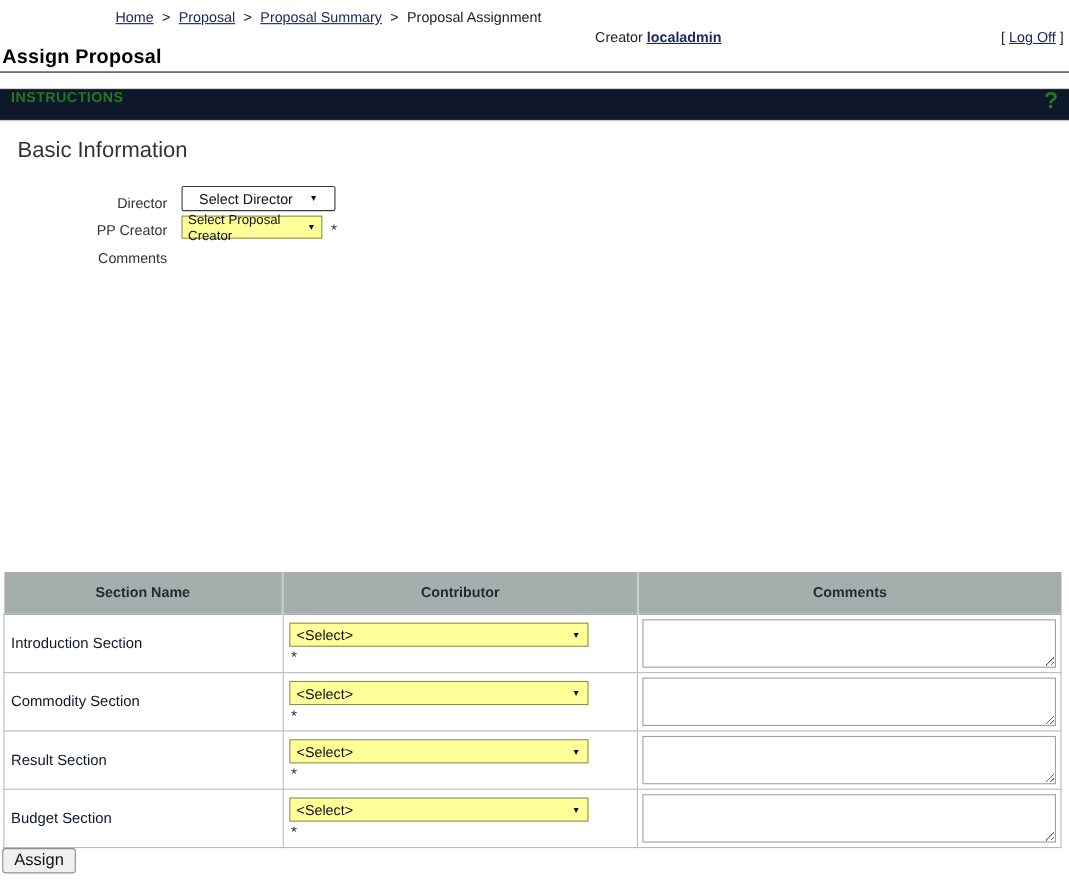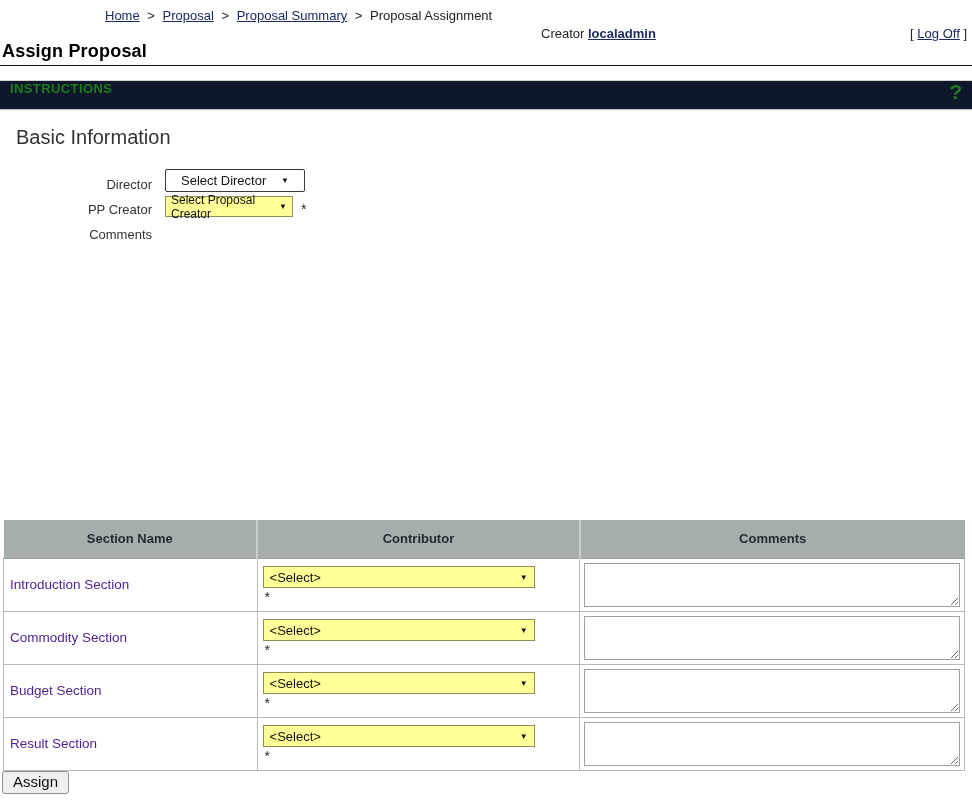--- a/index.html
+++ b/index.html
@@ -50,21 +50,21 @@
 
   
   .assign-table { top: 520px; left: 3px; width: 962px; border-collapse: collapse; }
   .assign-table th { background: #a6adad; color: #1d2c2c; font-size: 13px; font-weight: bold;
     height: 38px; text-align: center; border-right: 2px solid #c7cccc; border-bottom: 1px solid #9aa1a1; }
   .assign-table th:last-child { border-right: none; }
   .assign-table td { border: 1px solid #b5bbbb; background: #fff; height: 53px; vertical-align: middle; }
   .col-section { width: 290px; }
   .col-contrib { width: 332px; }
   .col-comments { width: 385px; }
-  .td-section { padding-left: 6px; font-size: 13.5px; color: #4c1d95; }
+  .td-section { padding-left: 6px; font-size: 13.5px; color: #0f172a; }
   .td-contrib { padding: 4px 0 2px 5px; vertical-align: top; }
   .sel-row { width: 272px; height: 22px; font-size: 13px; padding: 0 6px; }
   .td-contrib .req { padding-left: 2px; padding-top: 1px; }
   .td-comments { padding: 4px 2px 4px 4px; }
   .row-ta { width: 376px; height: 44px; border: 1px solid #a0a0a0; font-size: 12px; padding: 2px 4px;
     display: block; }
 
   
   .assign-btn { top: 771px; left: 2px; font-family: "Liberation Sans", sans-serif;
     font-size: 15px; color: #111; background: #f0f0f0; border: 1px solid #8f8f8f;
@@ -153,34 +153,34 @@
           <span>&lt;Select&gt;</span>
           <span class="arr">▼</span>
         </div>
         <div class="req">*</div>
       </td>
       <td class="td-comments">
         <textarea class="row-ta" style=""></textarea>
       </td>
     </tr>
     <tr>
-      <td class="td-section">Budget Section</td>
+      <td class="td-section">Result Section</td>
       <td class="td-contrib">
         <div class="sel sel-yellow sel-row">
           <span>&lt;Select&gt;</span>
           <span class="arr">▼</span>
         </div>
         <div class="req">*</div>
       </td>
       <td class="td-comments">
         <textarea class="row-ta" style=""></textarea>
       </td>
     </tr>
     <tr>
-      <td class="td-section">Result Section</td>
+      <td class="td-section">Budget Section</td>
       <td class="td-contrib">
         <div class="sel sel-yellow sel-row">
           <span>&lt;Select&gt;</span>
           <span class="arr">▼</span>
         </div>
         <div class="req">*</div>
       </td>
       <td class="td-comments">
         <textarea class="row-ta" style=""></textarea>
       </td>

